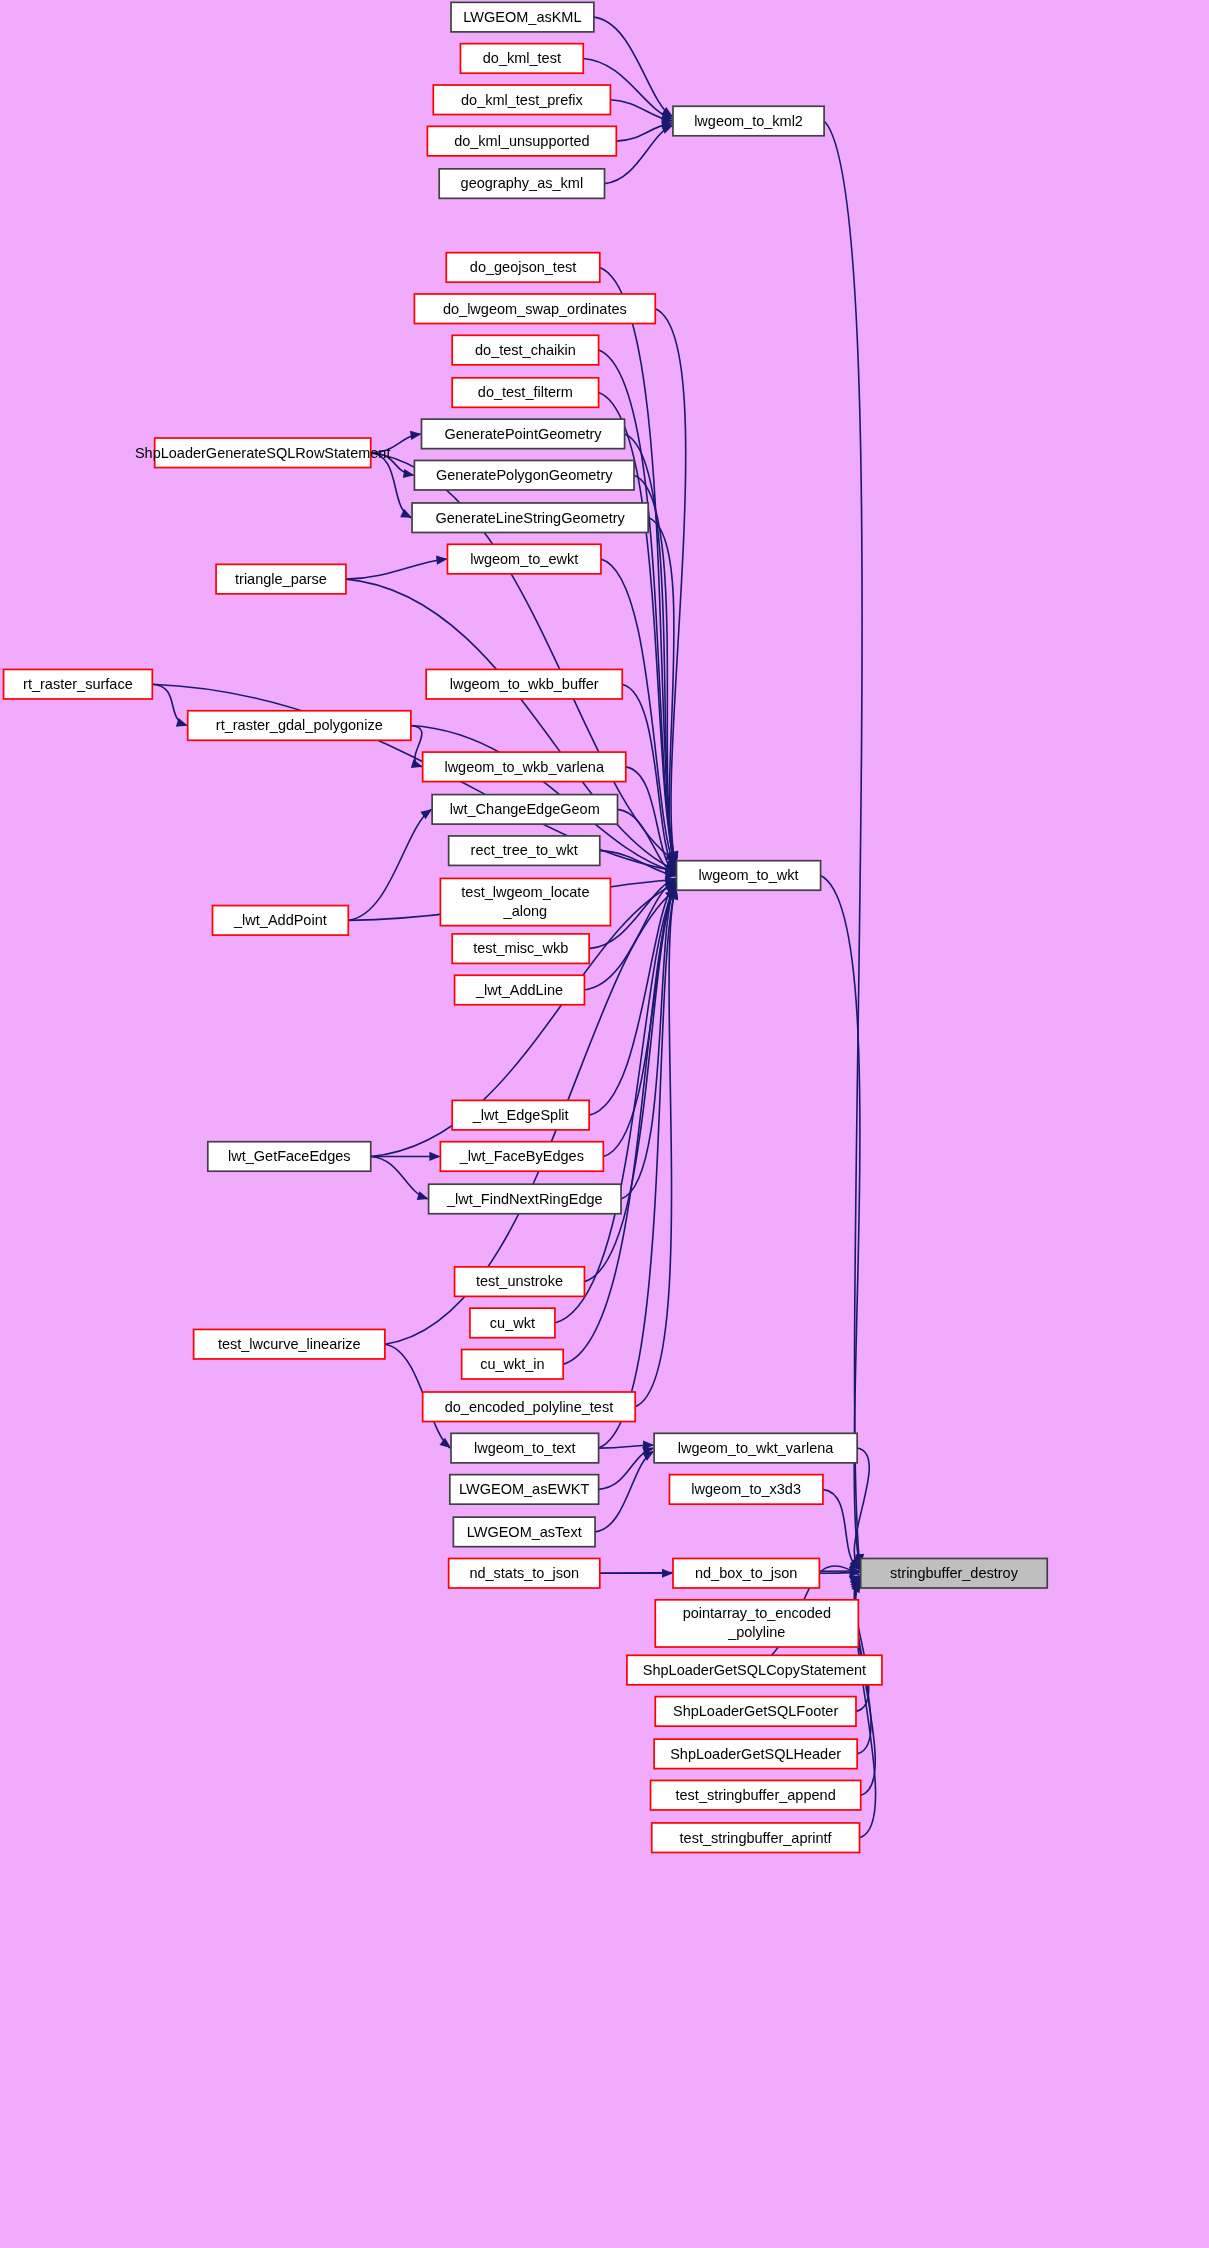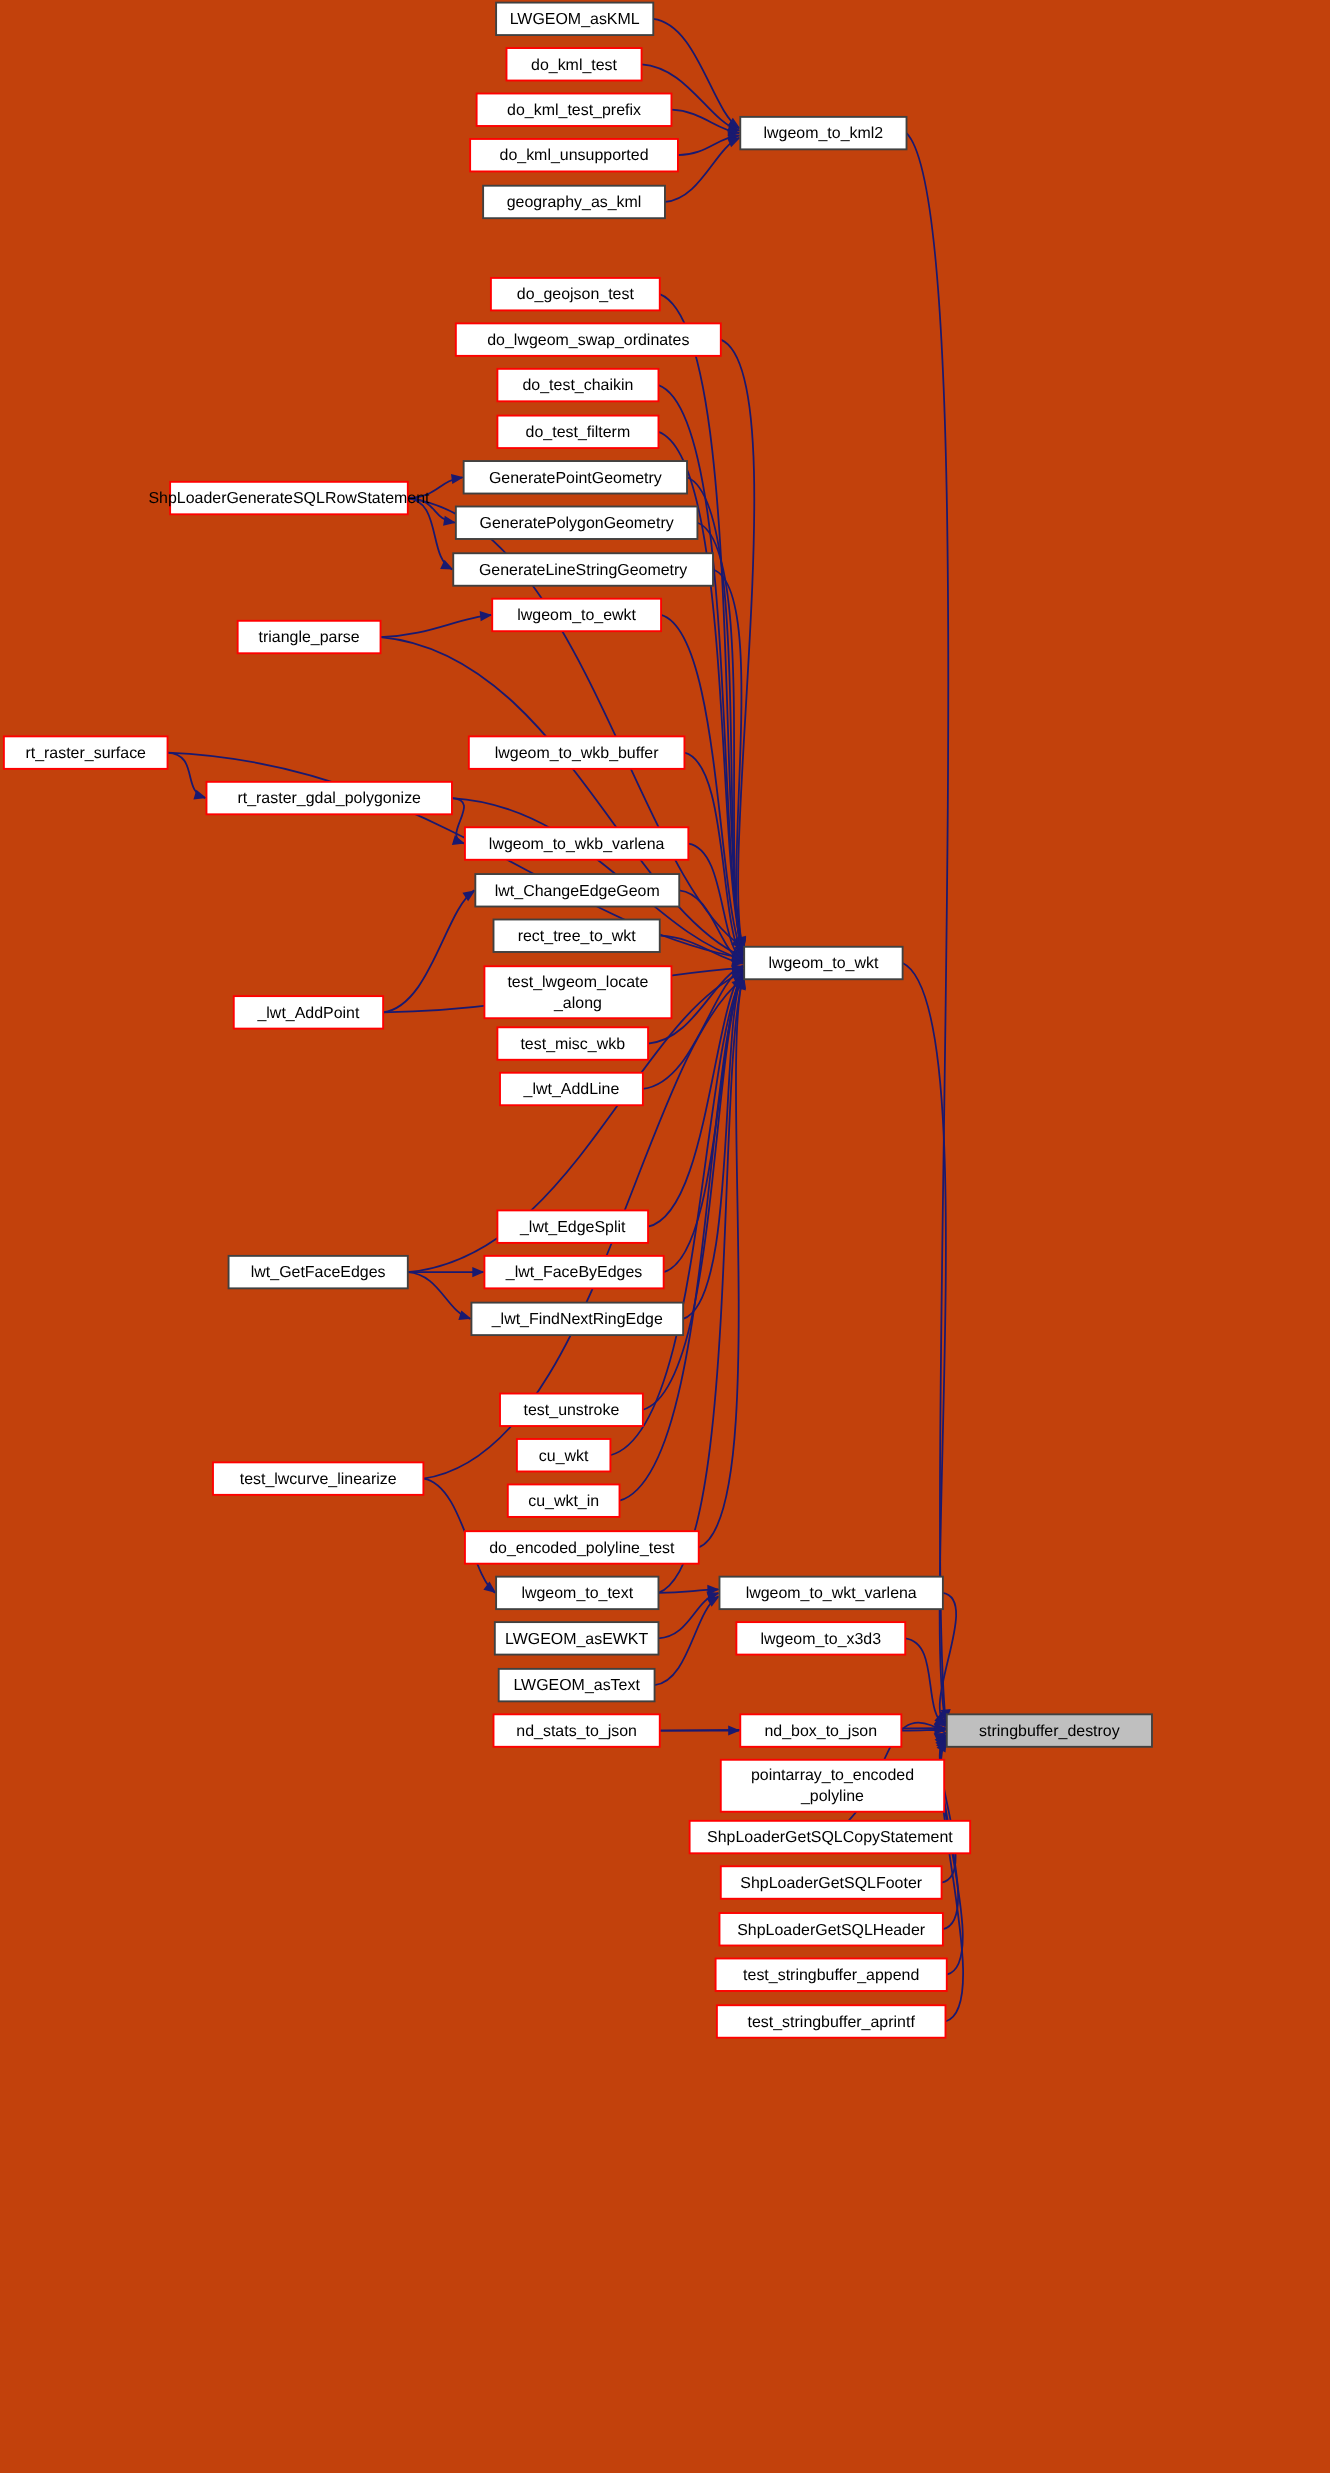--- a/index.html
+++ b/index.html
@@ -4,21 +4,21 @@
 <style>
   html, body {
     margin: 0;
     padding: 0;
     background: #ffffff;
   }
   #graph-root {
     position: relative;
     width: 1209px;
     height: 2248px;
-    background: #c2410c;
+    background: #f0abfc;
     font-family: "Liberation Sans", sans-serif;
     overflow: hidden;
   }
   svg.graph-canvas {
     position: absolute;
     left: 0;
     top: 0;
     width: 1209px;
     height: 2248px;
   }

